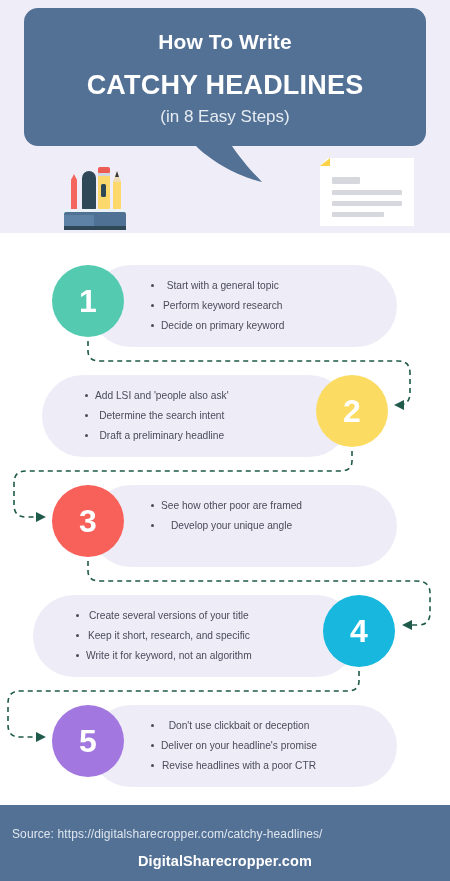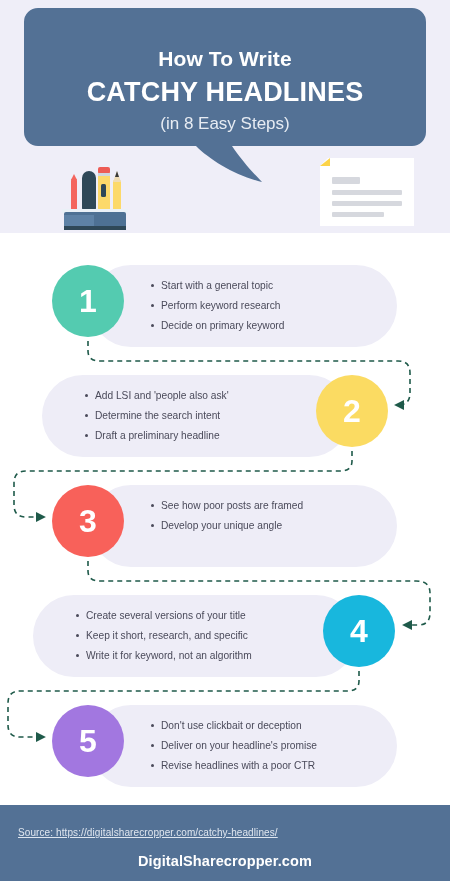--- a/index.html
+++ b/index.html
@@ -24,26 +24,26 @@
   }
   .bubble-svg { position: absolute; left: 0; top: 0; }
   .bubble-text {
     position: absolute; left: 38px; top: 8px;
     width: 374px; text-align: center;
     color: #ffffff;
   }
   .title-line1 {
     font-size: 21px; font-weight: bold;
     letter-spacing: 0.1px; line-height: 1.35;
-    padding-top: 37px;
+    padding-top: 20px;
   }
   .title-line2 {
     font-size: 27px; font-weight: bold;
     letter-spacing: 0.2px; line-height: 1.3;
-    margin-top: 2px;
+    margin-top: 12px;
   }
   .title-line3 {
     font-size: 17px; font-weight: normal;
     color: #e7ecf3; line-height: 1.35;
     margin-top: 3px;
   }
 
   .art-pens { position: absolute; left: 58px; top: 160px; }
   .art-doc  { position: absolute; left: 318px; top: 158px; }
 
@@ -69,20 +69,21 @@
     width: 72px; height: 72px;
     border-radius: 50%;
     display: flex; align-items: center; justify-content: center;
     color: #ffffff;
     font-size: 32px; font-weight: bold;
     line-height: 1;
   }
   .bullets {
     position: absolute; top: 14px;
     list-style: none;
+    text-align: center;
   }
   .bullets li {
     position: relative;
     font-size: 10.2px;
     color: #4a4a5a;
     line-height: 1.28;
     margin-bottom: 7px;
     padding-left: 11px;
     white-space: nowrap;
   }
@@ -120,24 +121,23 @@
   #step5 .circle { left: 0; }
   #step5 .bullets{ left: 98px; }
 
   
   .footer {
     position: absolute; left: 0; top: 805px;
     width: 450px; height: 76px;
     background: #537195;
   }
   .footer-source {
-    position: absolute; left: 18px; top: 22px;
-    font-size: 10px; color: #dfe6ef;
+    position: absolute; left: 12px; top: 22px;
+    font-size: 12px; color: #dfe6ef;
     letter-spacing: 0.1px;
-    text-decoration: underline;
   }
   .footer-brand {
     position: absolute; left: 0; top: 48px;
     width: 450px; text-align: center;
     font-size: 14.5px; font-weight: bold;
     color: #ffffff; letter-spacing: 0.1px;
   }
 </style>
 </head>
 <body>
@@ -231,21 +231,21 @@
         <li>Draft a preliminary headline</li>
       </ul>
     </div>
 
     <div class="step" id="step3">
       <div class="card"></div>
       <div class="circle" style="background:#f8615a">
         <span>3</span>
       </div>
       <ul class="bullets">
-        <li>See how poor posts are framed</li>
+        <li>See how other poor are framed</li>
         <li>Develop your unique angle</li>
       </ul>
     </div>
 
     <div class="step" id="step4">
       <div class="card"></div>
       <div class="circle" style="background:#18b7dd">
         <span>4</span>
       </div>
       <ul class="bullets">

